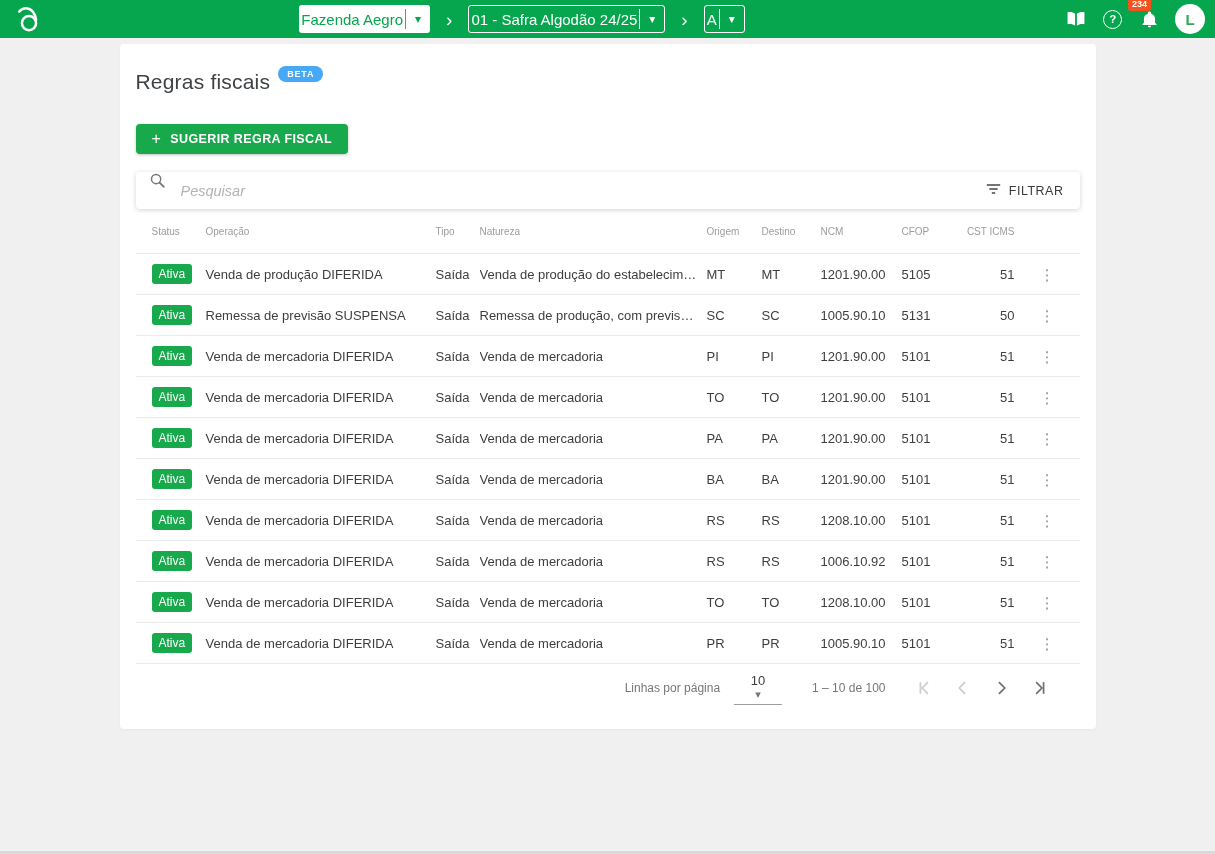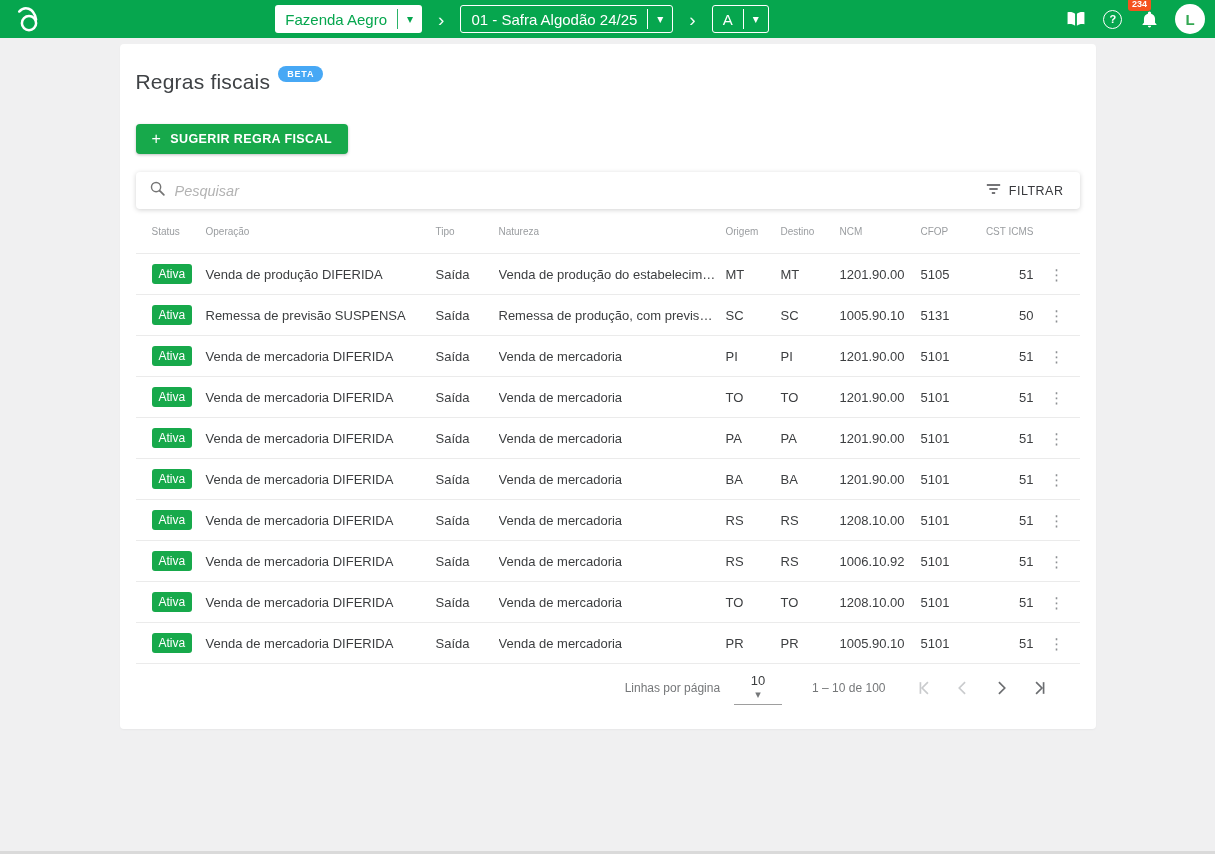--- a/index.html
+++ b/index.html
@@ -22,21 +22,21 @@
     display:flex;align-items:center;padding:0 10px;
     color:#fff;
   }
   .logo{width:34px;height:34px;display:flex;align-items:center;justify-content:center;margin-left:2px;}
   .selectors{display:flex;align-items:center;gap:10px;margin:0 auto;transform:translateX(-28px);}
   .chev-sep{color:#fff;font-size:19px;line-height:1;padding:0 6px;opacity:.95;}
   .selector{
     height:28px;display:flex;align-items:stretch;border-radius:3px;
     font-size:15px;cursor:pointer;
   }
-  .selector .sel-label{display:flex;align-items:center;padding:0 10px;white-space:nowrap;}
+  .selector .sel-label{display:flex;align-items:center;padding:0 2px;white-space:nowrap;}
   .selector .sel-caret{display:flex;align-items:center;justify-content:center;width:24px;font-size:12px;}
   .selector.filled{background:#fff;color:var(--brand-green,#06a64e);}
   .selector.filled .sel-divider{width:1px;background:var(--brand-green,#06a64e);opacity:.85;margin:4px 0;}
   .selector.outlined{border:1.6px solid #fff;color:#fff;}
   .selector.outlined .sel-divider{width:1px;background:#fff;margin:3px 0;}
   .appbar-right{display:flex;align-items:center;gap:9px;margin-left:8px;}
   .iconbtn{width:28px;height:28px;display:flex;align-items:center;justify-content:center;cursor:pointer;position:relative;}
   .help-circle{
     width:19px;height:19px;border:1.6px solid #fff;border-radius:50%;
     display:flex;align-items:center;justify-content:center;
@@ -70,42 +70,42 @@
     height:30px;padding:0 16px;border-radius:4px;
     font-family:"Liberation Sans",sans-serif;
     font-size:12.5px;font-weight:bold;letter-spacing:.4px;
     box-shadow:0 1px 3px rgba(0,0,0,.25);
   }
   .suggest-btn .plus{font-size:16px;font-weight:400;}
   
   .searchbar{
     margin-top:18px;height:37px;border-radius:4px;background:#fff;
     box-shadow:0 1px 5px rgba(0,0,0,.18);
-    display:flex;align-items:center;padding:0 16px 0 13px;position:relative;z-index:2;
+    display:flex;padding:0 16px 0 13px;position:relative;z-index:2;gap:6px;
   }
   .search-input{
     flex:1;border:none;outline:none;font-size:14.5px;margin-left:9px;
     font-family:"Liberation Sans",sans-serif;color:#444;
   }
   .search-input::placeholder{color:#b3b3b3;font-style:italic;}
   .filter-btn{
     display:flex;align-items:center;gap:8px;border:none;background:transparent;cursor:pointer;
     font-family:"Liberation Sans",sans-serif;font-size:12.5px;color:#38393d;letter-spacing:.5px;
   }
   
   .thead{display:flex;align-items:center;height:44px;padding-left:16px;color:#9a9da0;font-size:10px;}
   .trow{
     display:flex;align-items:center;height:41px;padding-left:16px;
     border-top:1px solid #ebebeb;font-size:13px;color:#3c3e40;cursor:pointer;
   }
   .cell{flex:none;}
   .c-status{width:54px;}
   .c-op{width:230px;}
   .c-tipo{width:44px;}
-  .c-nat{width:227px;padding-right:10px;white-space:nowrap;overflow:hidden;text-overflow:ellipsis;margin-left:19px;}
+  .c-nat{width:227px;padding-right:10px;white-space:nowrap;overflow:hidden;text-overflow:ellipsis;}
   .c-orig{width:55px;}
   .c-dest{width:59px;}
   .c-ncm{width:81px;}
   .c-cfop{width:64px;}
   .c-cst{width:49px;text-align:right;}
   .c-kebab{flex:1;display:flex;justify-content:center;}
   .status-badge{
     display:inline-block;background:var(--badge-green,#17a94b);color:#fff;
     font-size:12px;padding:3px 7px;border-radius:3px;
   }

